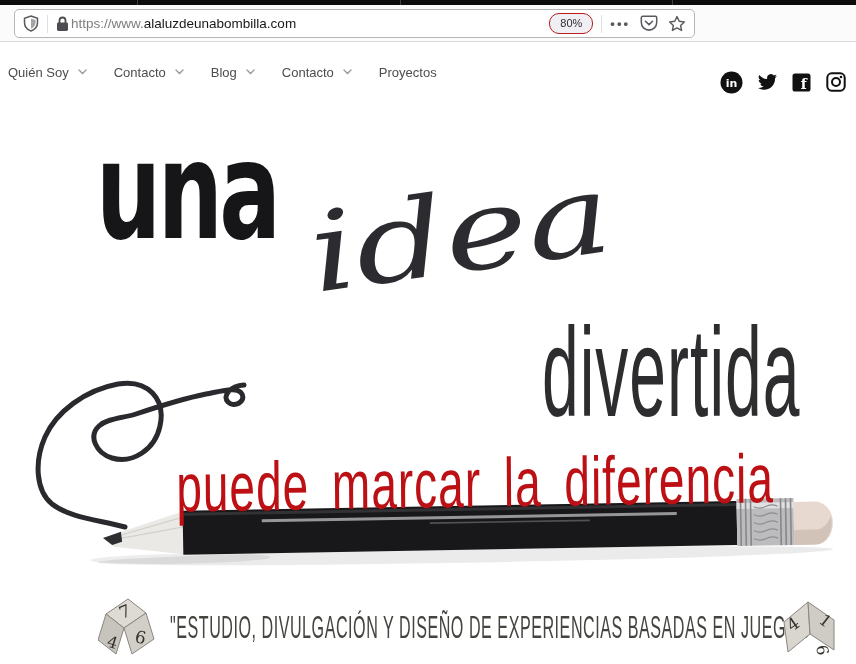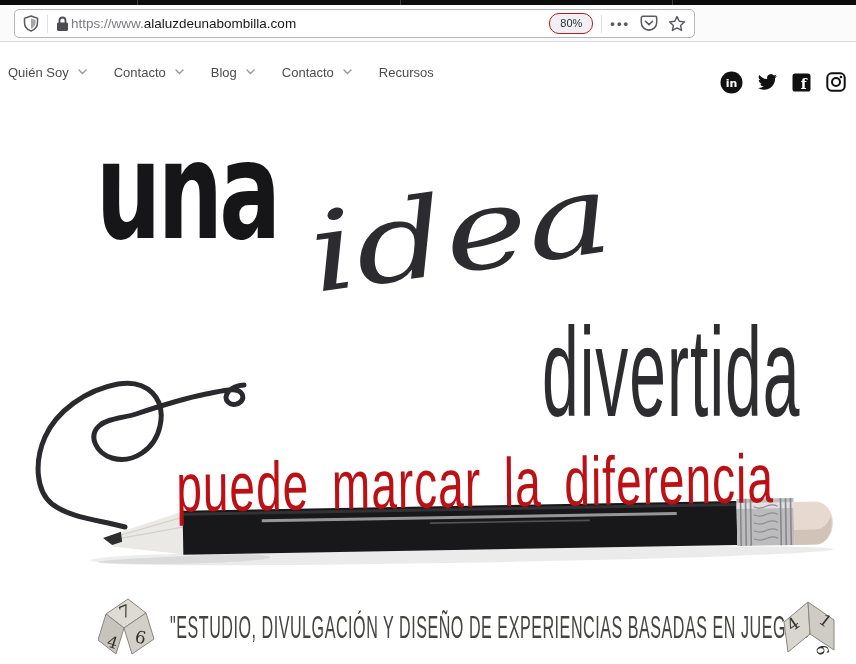--- a/index.html
+++ b/index.html
@@ -131,21 +131,21 @@
         </div>
         <div class="menu-item">
           <span class="lbl">Contacto</span>
           <span class="chev">
               <svg width="9" height="6" viewBox="0 0 9 6">
                 <path d="M1 1 L4.5 4.5 L8 1" fill="none" stroke="#9a9a9a" stroke-width="1.4" stroke-linecap="round"></path>
               </svg>
             </span>
         </div>
         <div class="menu-item">
-          <span class="lbl">Recursos</span>
+          <span class="lbl">Proyectos</span>
         </div>
       </nav>
       <div class="social">
         <span class="sicon">
           <svg width="23" height="23" viewBox="0 0 23 23">
               <circle cx="11.5" cy="11.5" r="11" fill="#111"></circle>
               <text x="11.5" y="15.6" text-anchor="middle" font-family="DejaVu Sans, sans-serif" font-size="11" font-weight="bold" fill="#fff">in</text>
             </svg>
         </span>
         <span class="sicon">

